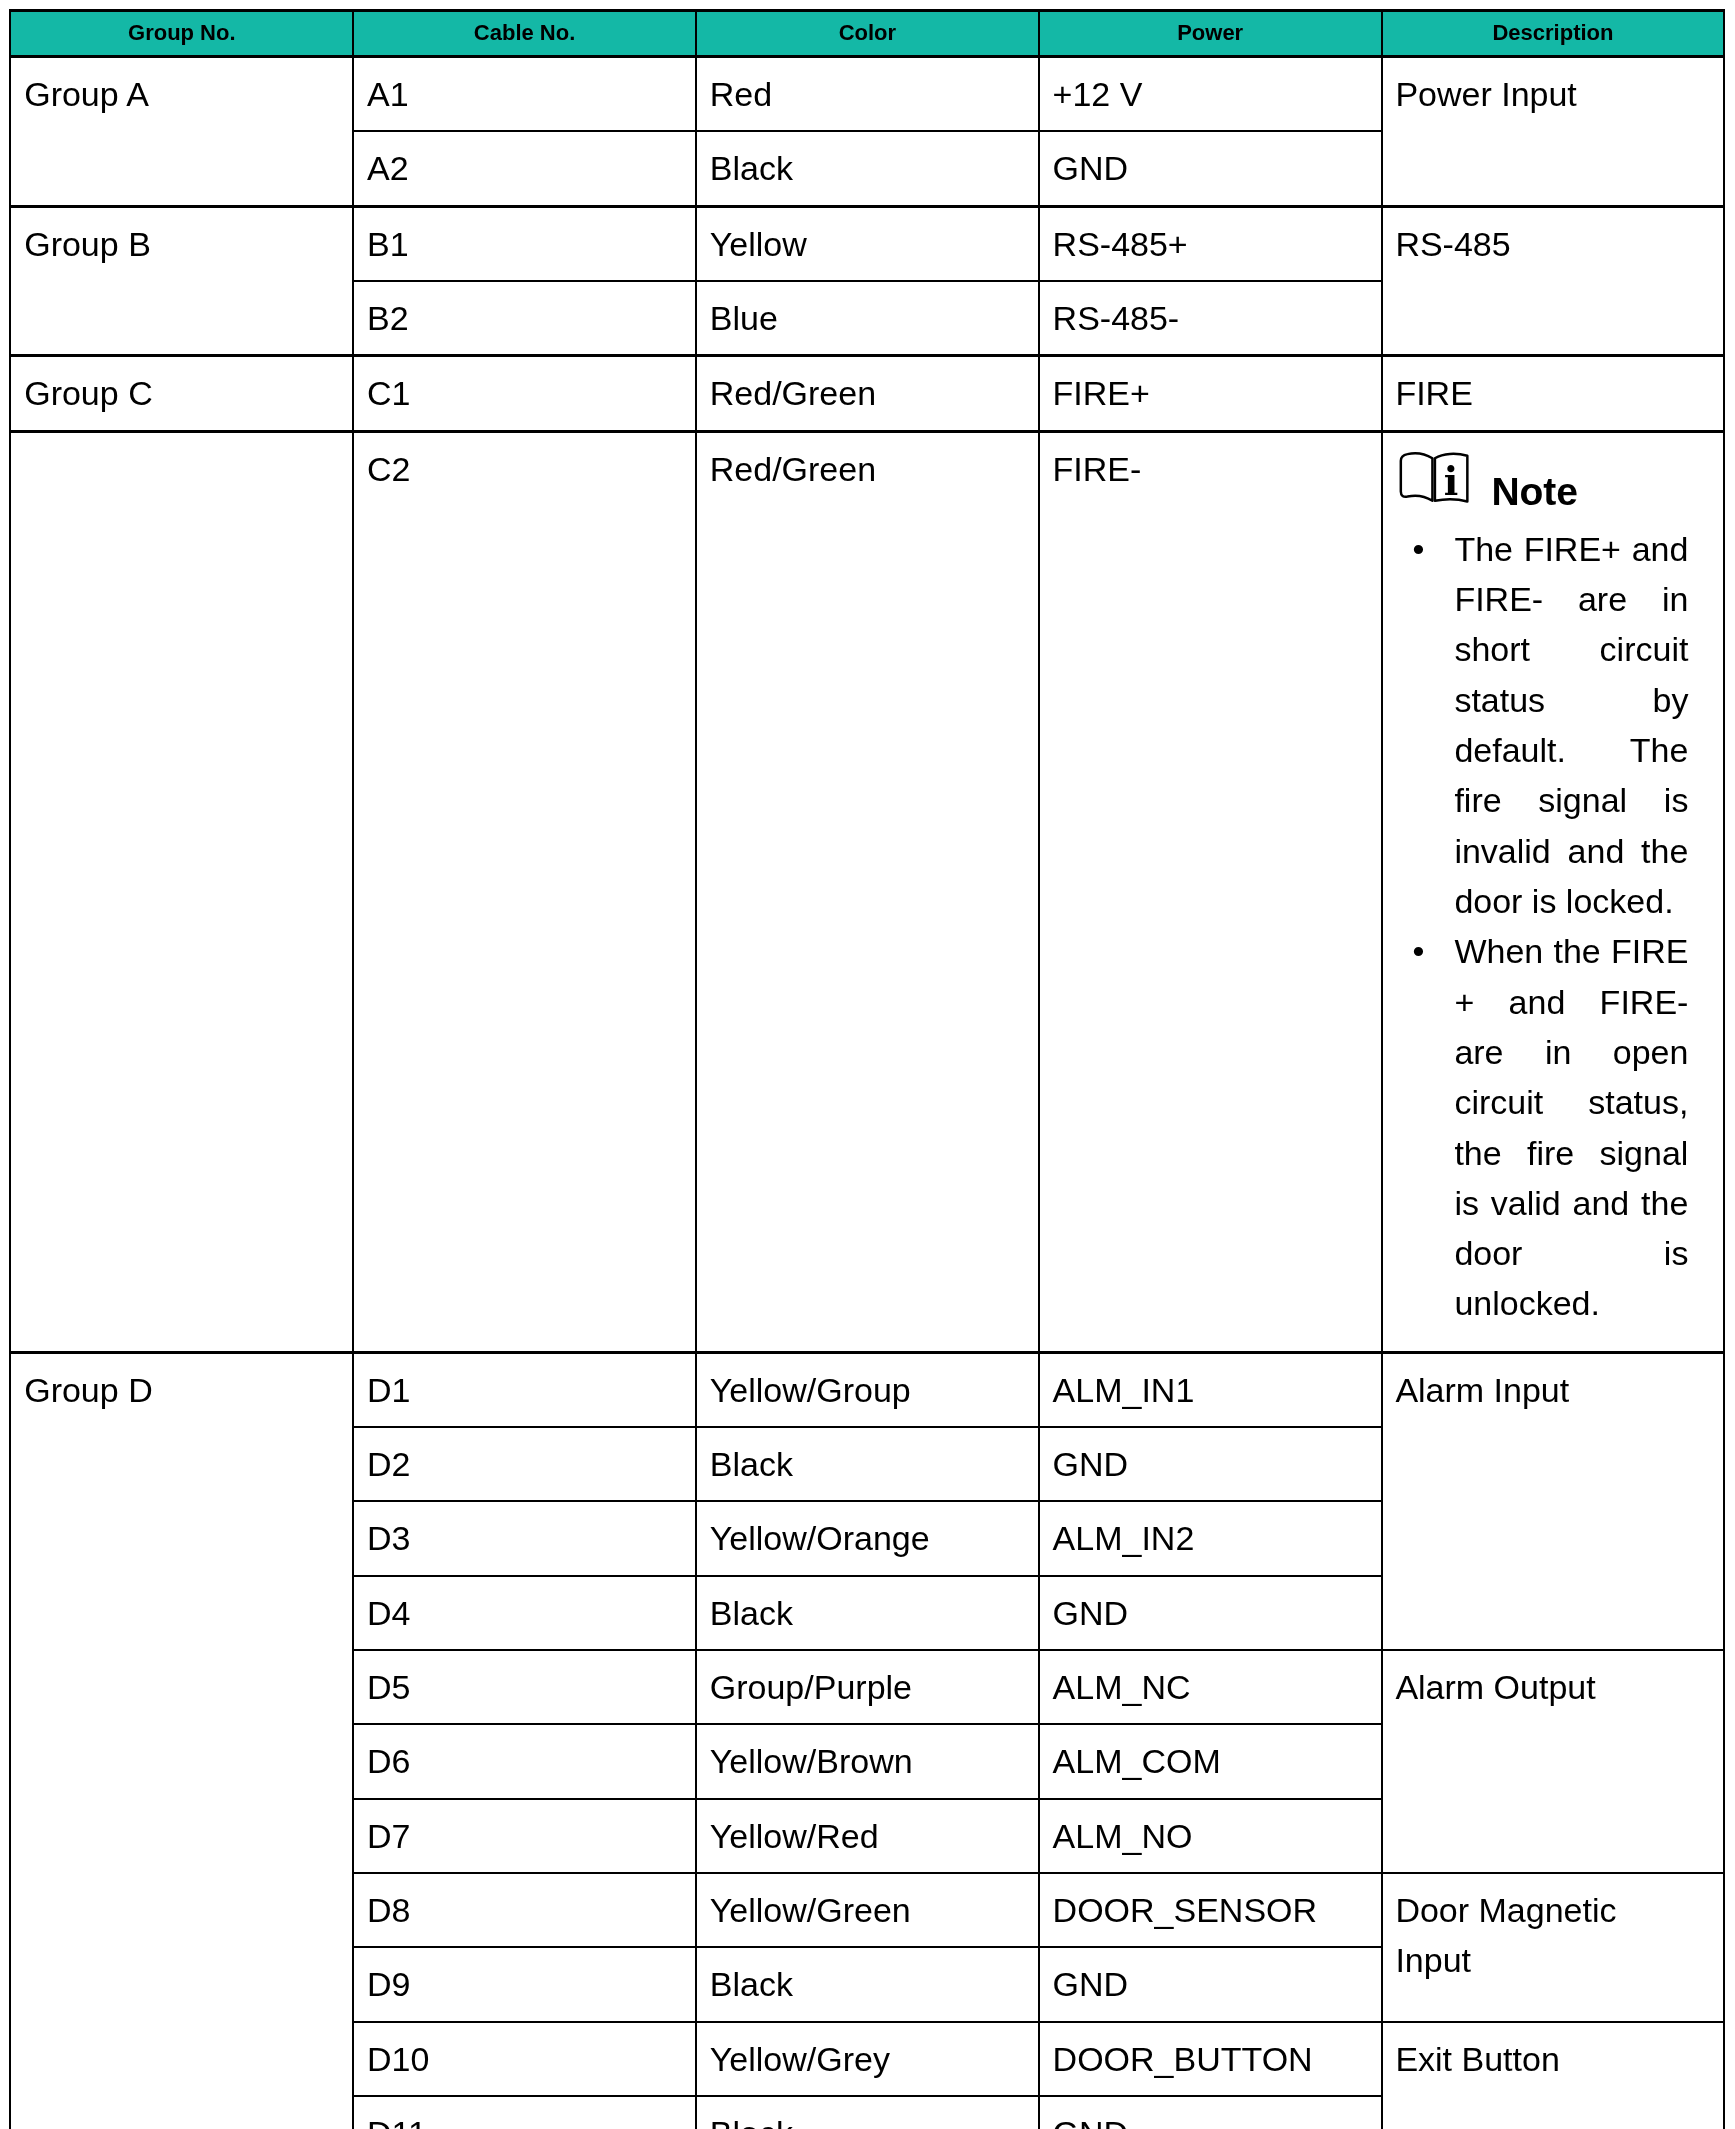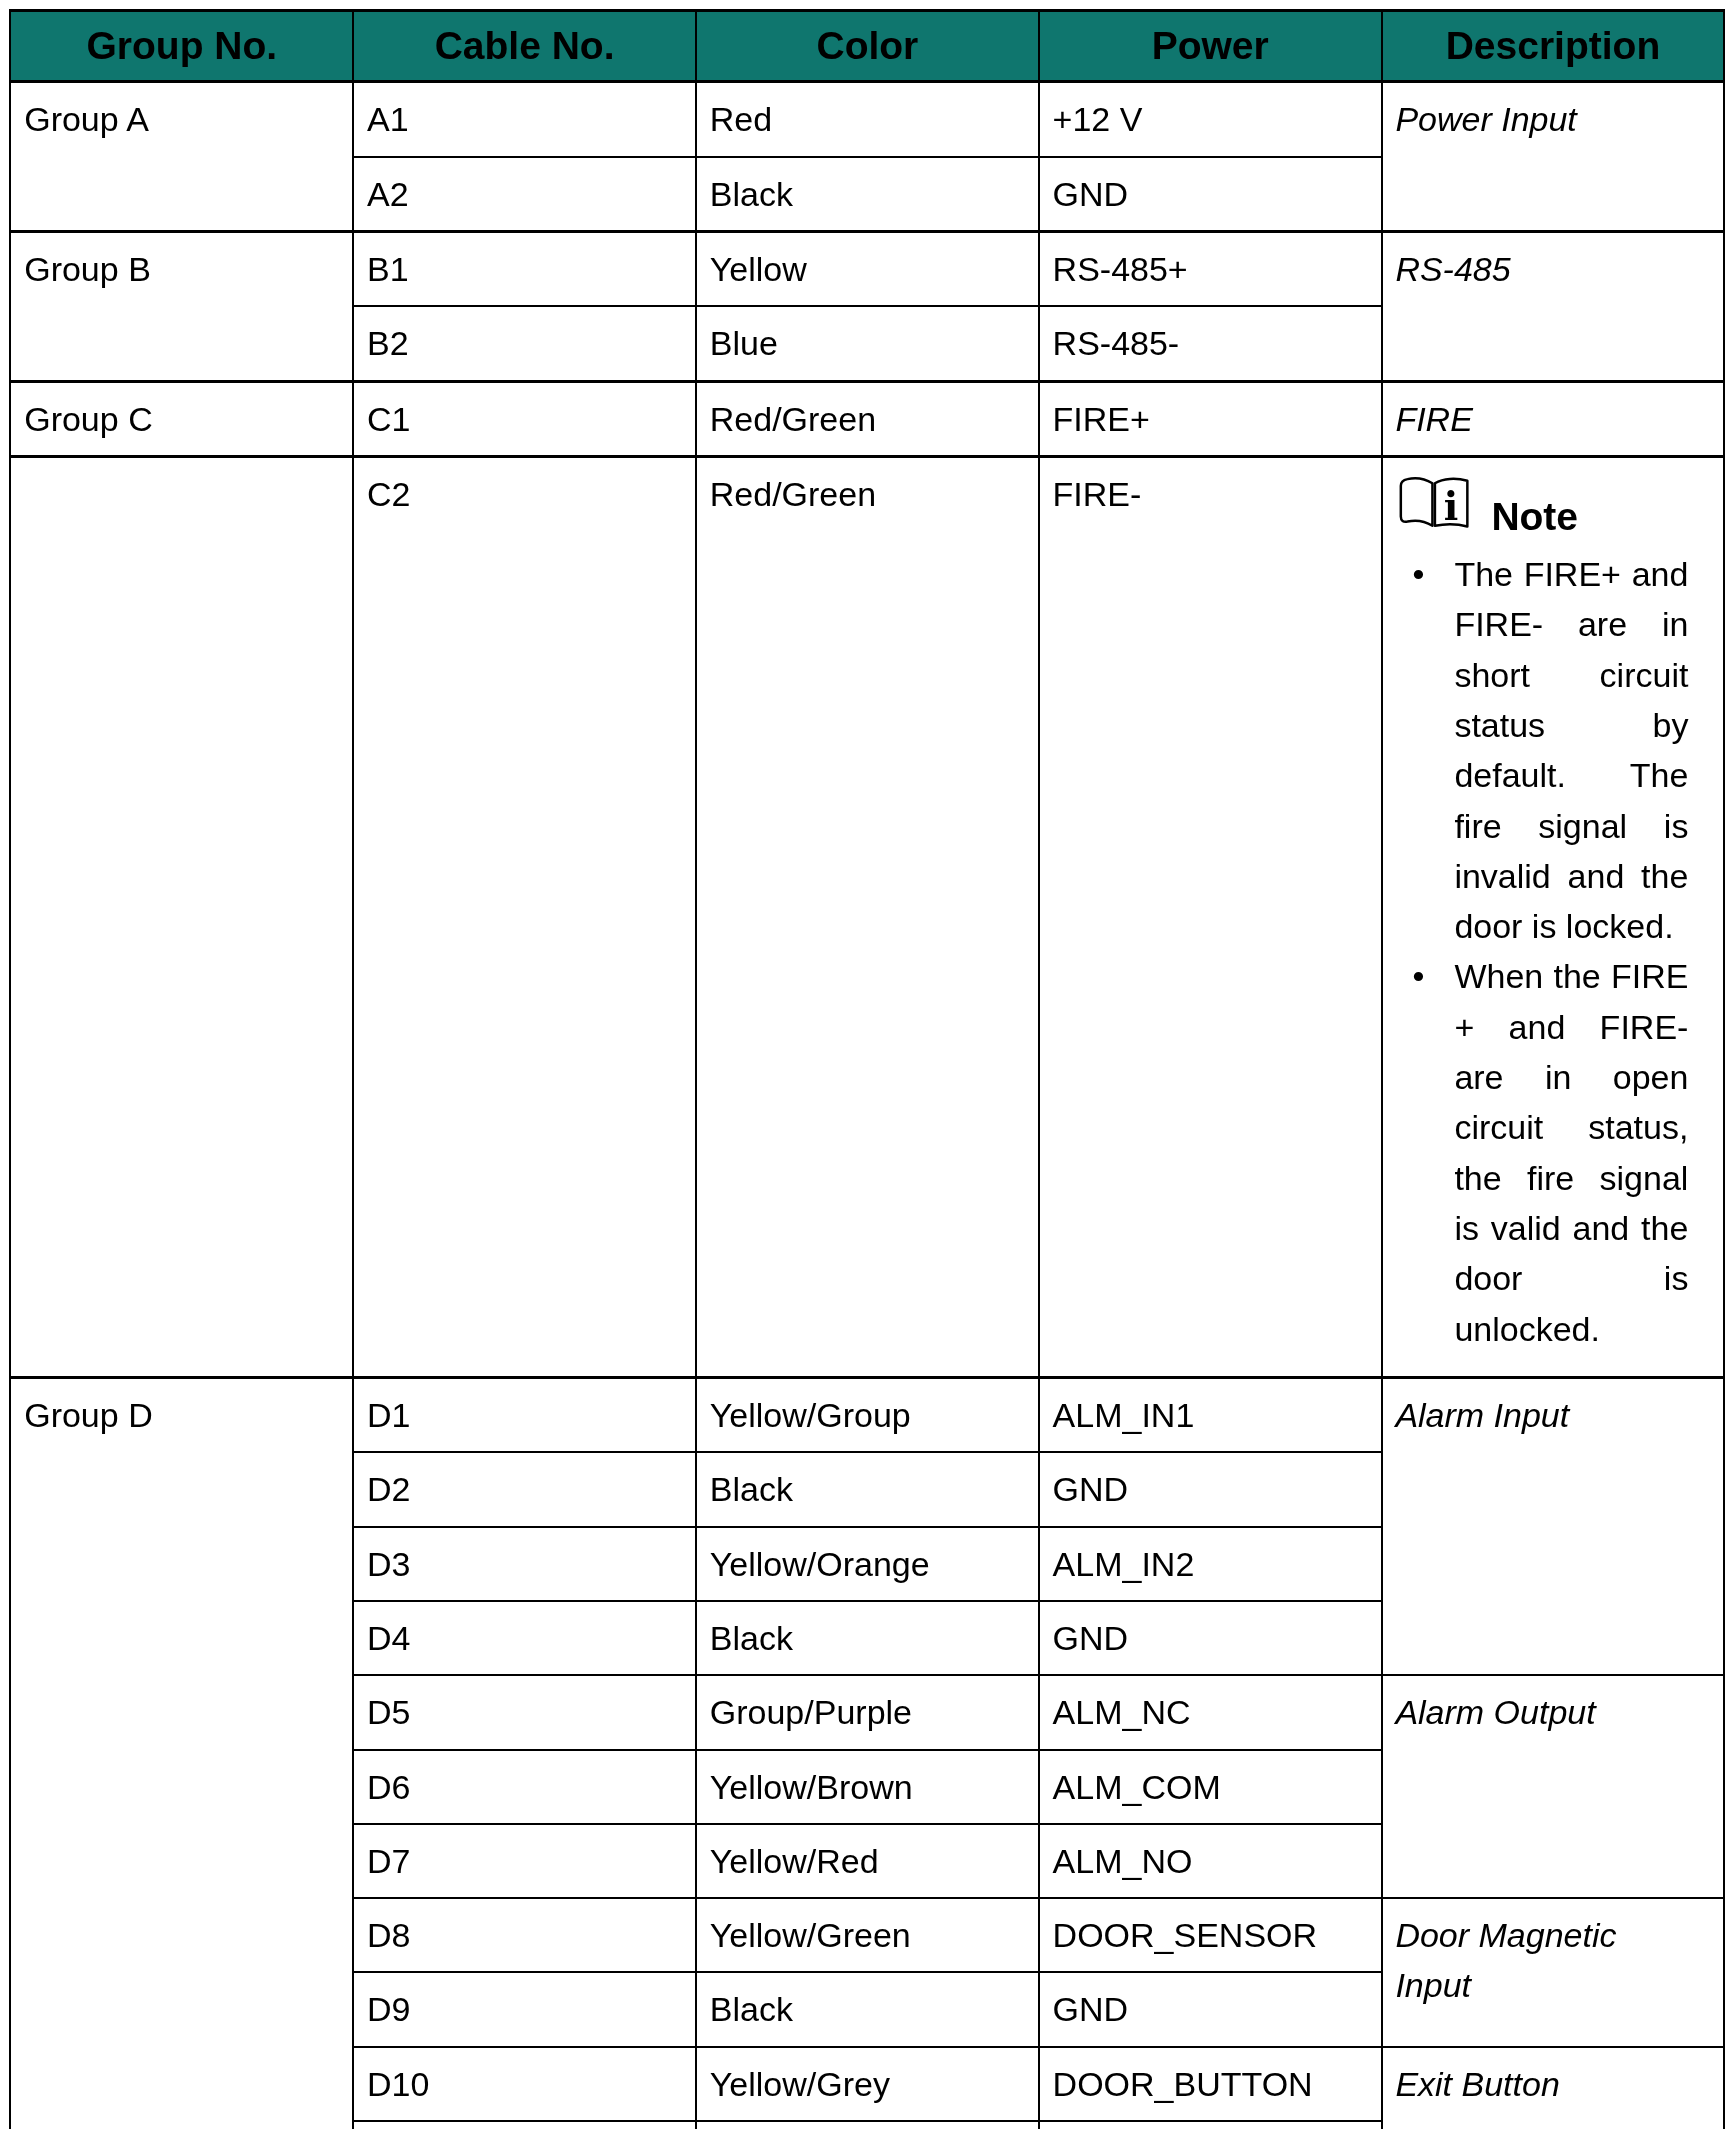--- a/index.html
+++ b/index.html
@@ -22,37 +22,37 @@
     border-collapse: collapse;
     table-layout: fixed;
     border: 3.4px solid #000;
     border-left-width: 2.1px;
     border-right-width: 2.6px;
   }
   th, td {
     border: 2.1px solid #000;
   }
   th {
-    background: #0f766e;
+    background: #14b8a6;
     font-weight: bold;
-    font-size: 39px;
+    font-size: 22px;
     line-height: 1.48;
     padding: 5.1px 4.3px;
     text-align: center;
     border-bottom-width: 3.4px;
   }
   td {
     font-size: 34px;
     line-height: 1.48;
     padding: 11px 10.2px 11px 12.8px;
     vertical-align: top;
     text-align: left;
     word-wrap: break-word;
   }
-  td.desc { padding-right: 22px; font-style: italic; }
+  td.desc { padding-right: 22px; }
   tr.sep td { border-top-width: 3.4px; }
 
   td.note-cell { padding: 11px 24px 11px 12.8px; }
   .note-head {
     display: flex;
     align-items: flex-end;
     margin: 4.3px 0 12.8px 0;
   }
   .note-head svg { flex: 0 0 auto; display: block; }
   .note-title {

